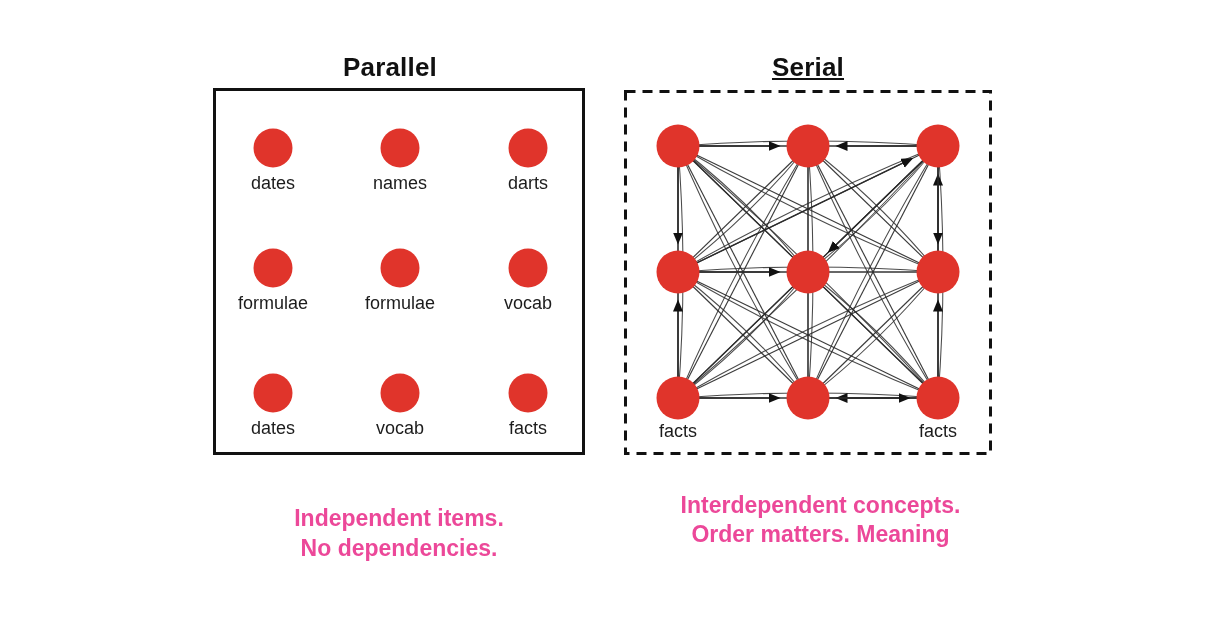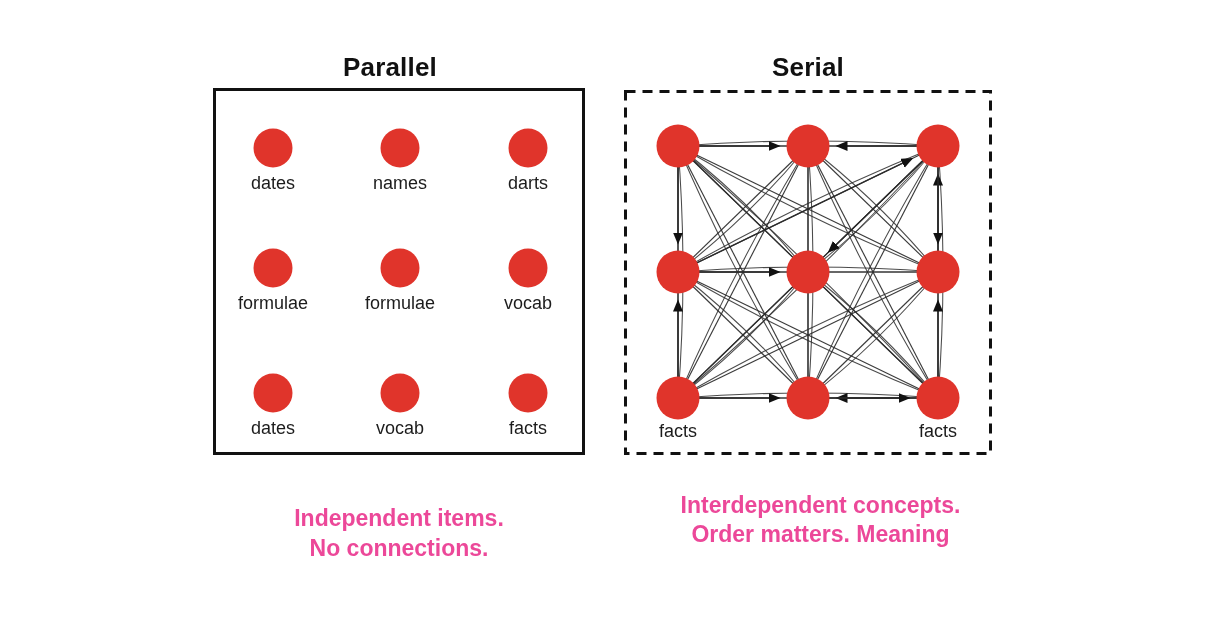--- a/index.html
+++ b/index.html
@@ -12,21 +12,21 @@
     overflow:hidden;
   }
   .panel-title{
     position:absolute;
     font-size:26px;font-weight:700;
     text-align:center;
     letter-spacing:0.2px;
     color:#111111;
   }
   #title-parallel{left:204px;width:372px;top:52px;}
-  #title-serial{left:624px;width:368px;top:52px;}
+  #title-serial{left:624px;width:368px;top:52px;text-decoration:underline;}
   .panel-svg{position:absolute;display:block;}
   #svg-parallel{left:213px;top:88px;}
   #svg-serial{left:624px;top:90px;}
   .caption{
     font-weight:700;
     color:#ec4899;
     position:absolute;
   }
   #caption-parallel{
     left:213px;width:372px;top:503px;
@@ -157,21 +157,21 @@
       <circle cx="314" cy="182" r="21.5" fill="#e0342b"></circle>
       <circle cx="54" cy="308" r="21.5" fill="#e0342b"></circle>
       <text x="54" y="342" text-anchor="middle" dominant-baseline="middle" font-size="18" fill="#1c1c1c" font-family="&quot;Liberation Sans&quot;, sans-serif">facts</text>
       <circle cx="184" cy="308" r="21.5" fill="#e0342b"></circle>
       <circle cx="314" cy="308" r="21.5" fill="#e0342b"></circle>
       <text x="314" y="342" text-anchor="middle" dominant-baseline="middle" font-size="18" fill="#1c1c1c" font-family="&quot;Liberation Sans&quot;, sans-serif">facts</text>
     </svg>
 
   <div id="caption-parallel" class="caption">
     <div>Independent items.</div>
-    <div>No connections.</div>
+    <div>No dependencies.</div>
   </div>
 
   <div id="caption-serial" class="caption">
     <div>Interdependent concepts.</div>
     <div>Order matters. Meaning</div>
   </div>
 
 </div>
 
 </body></html>

